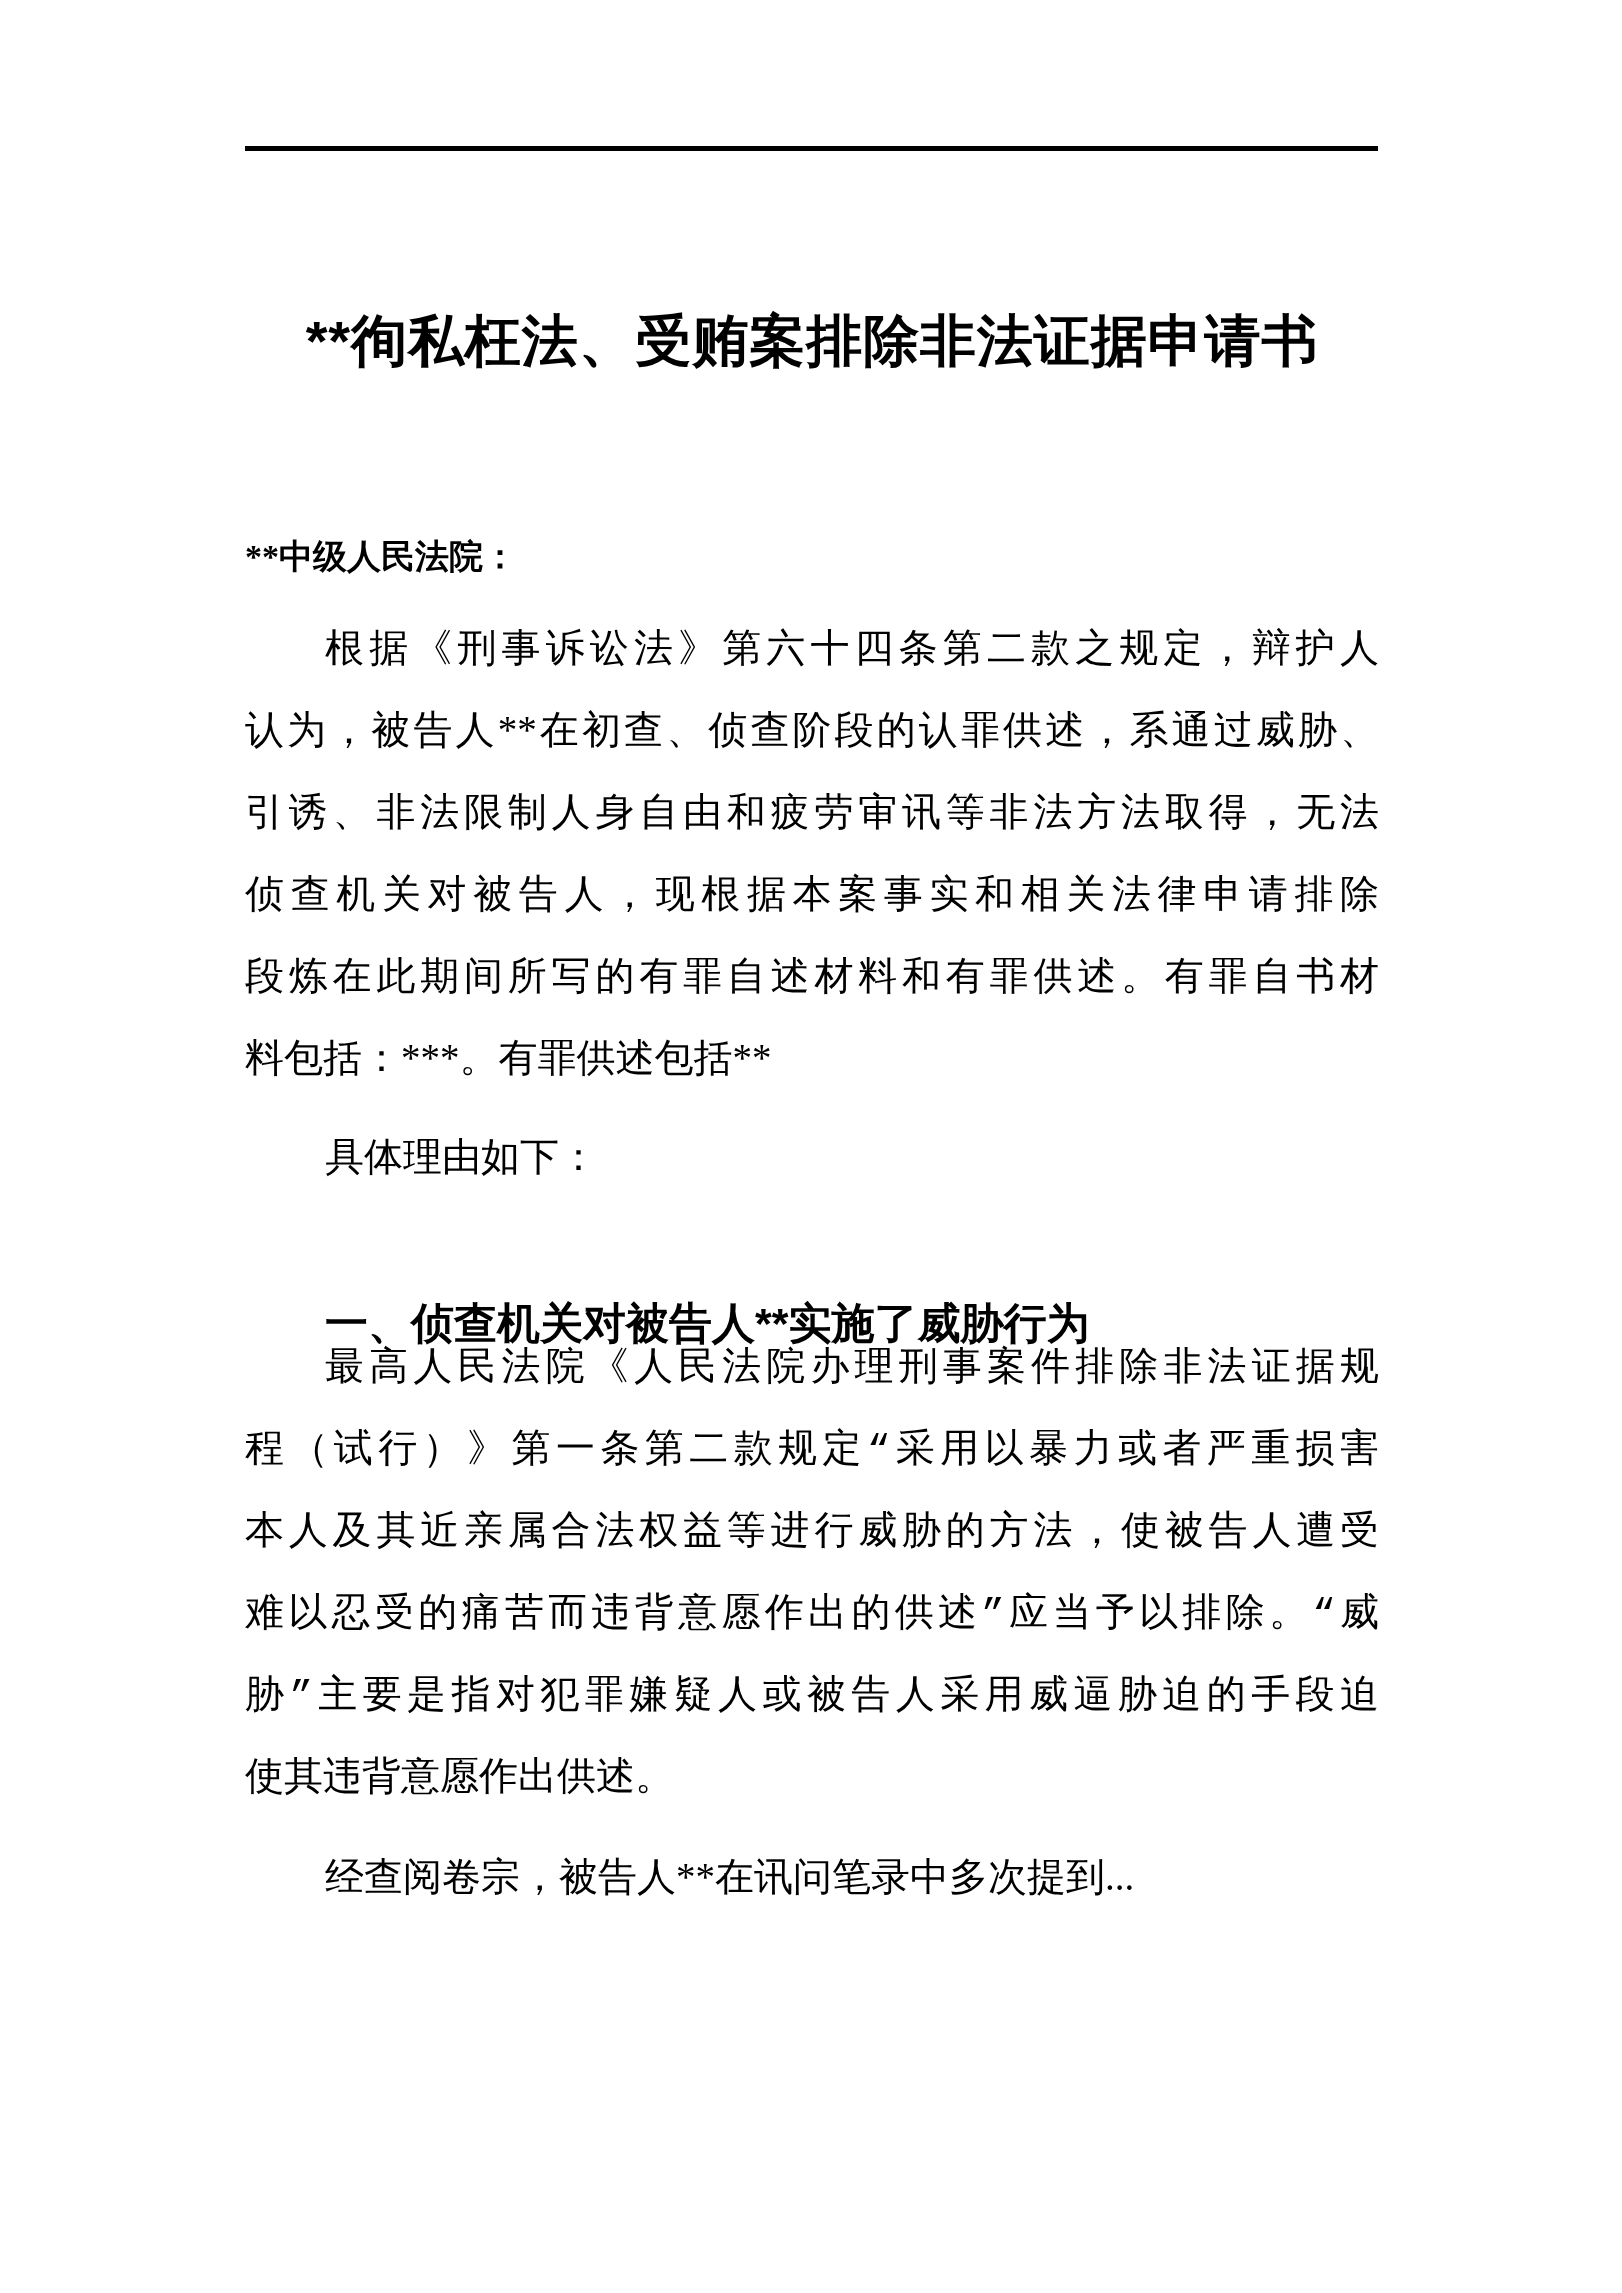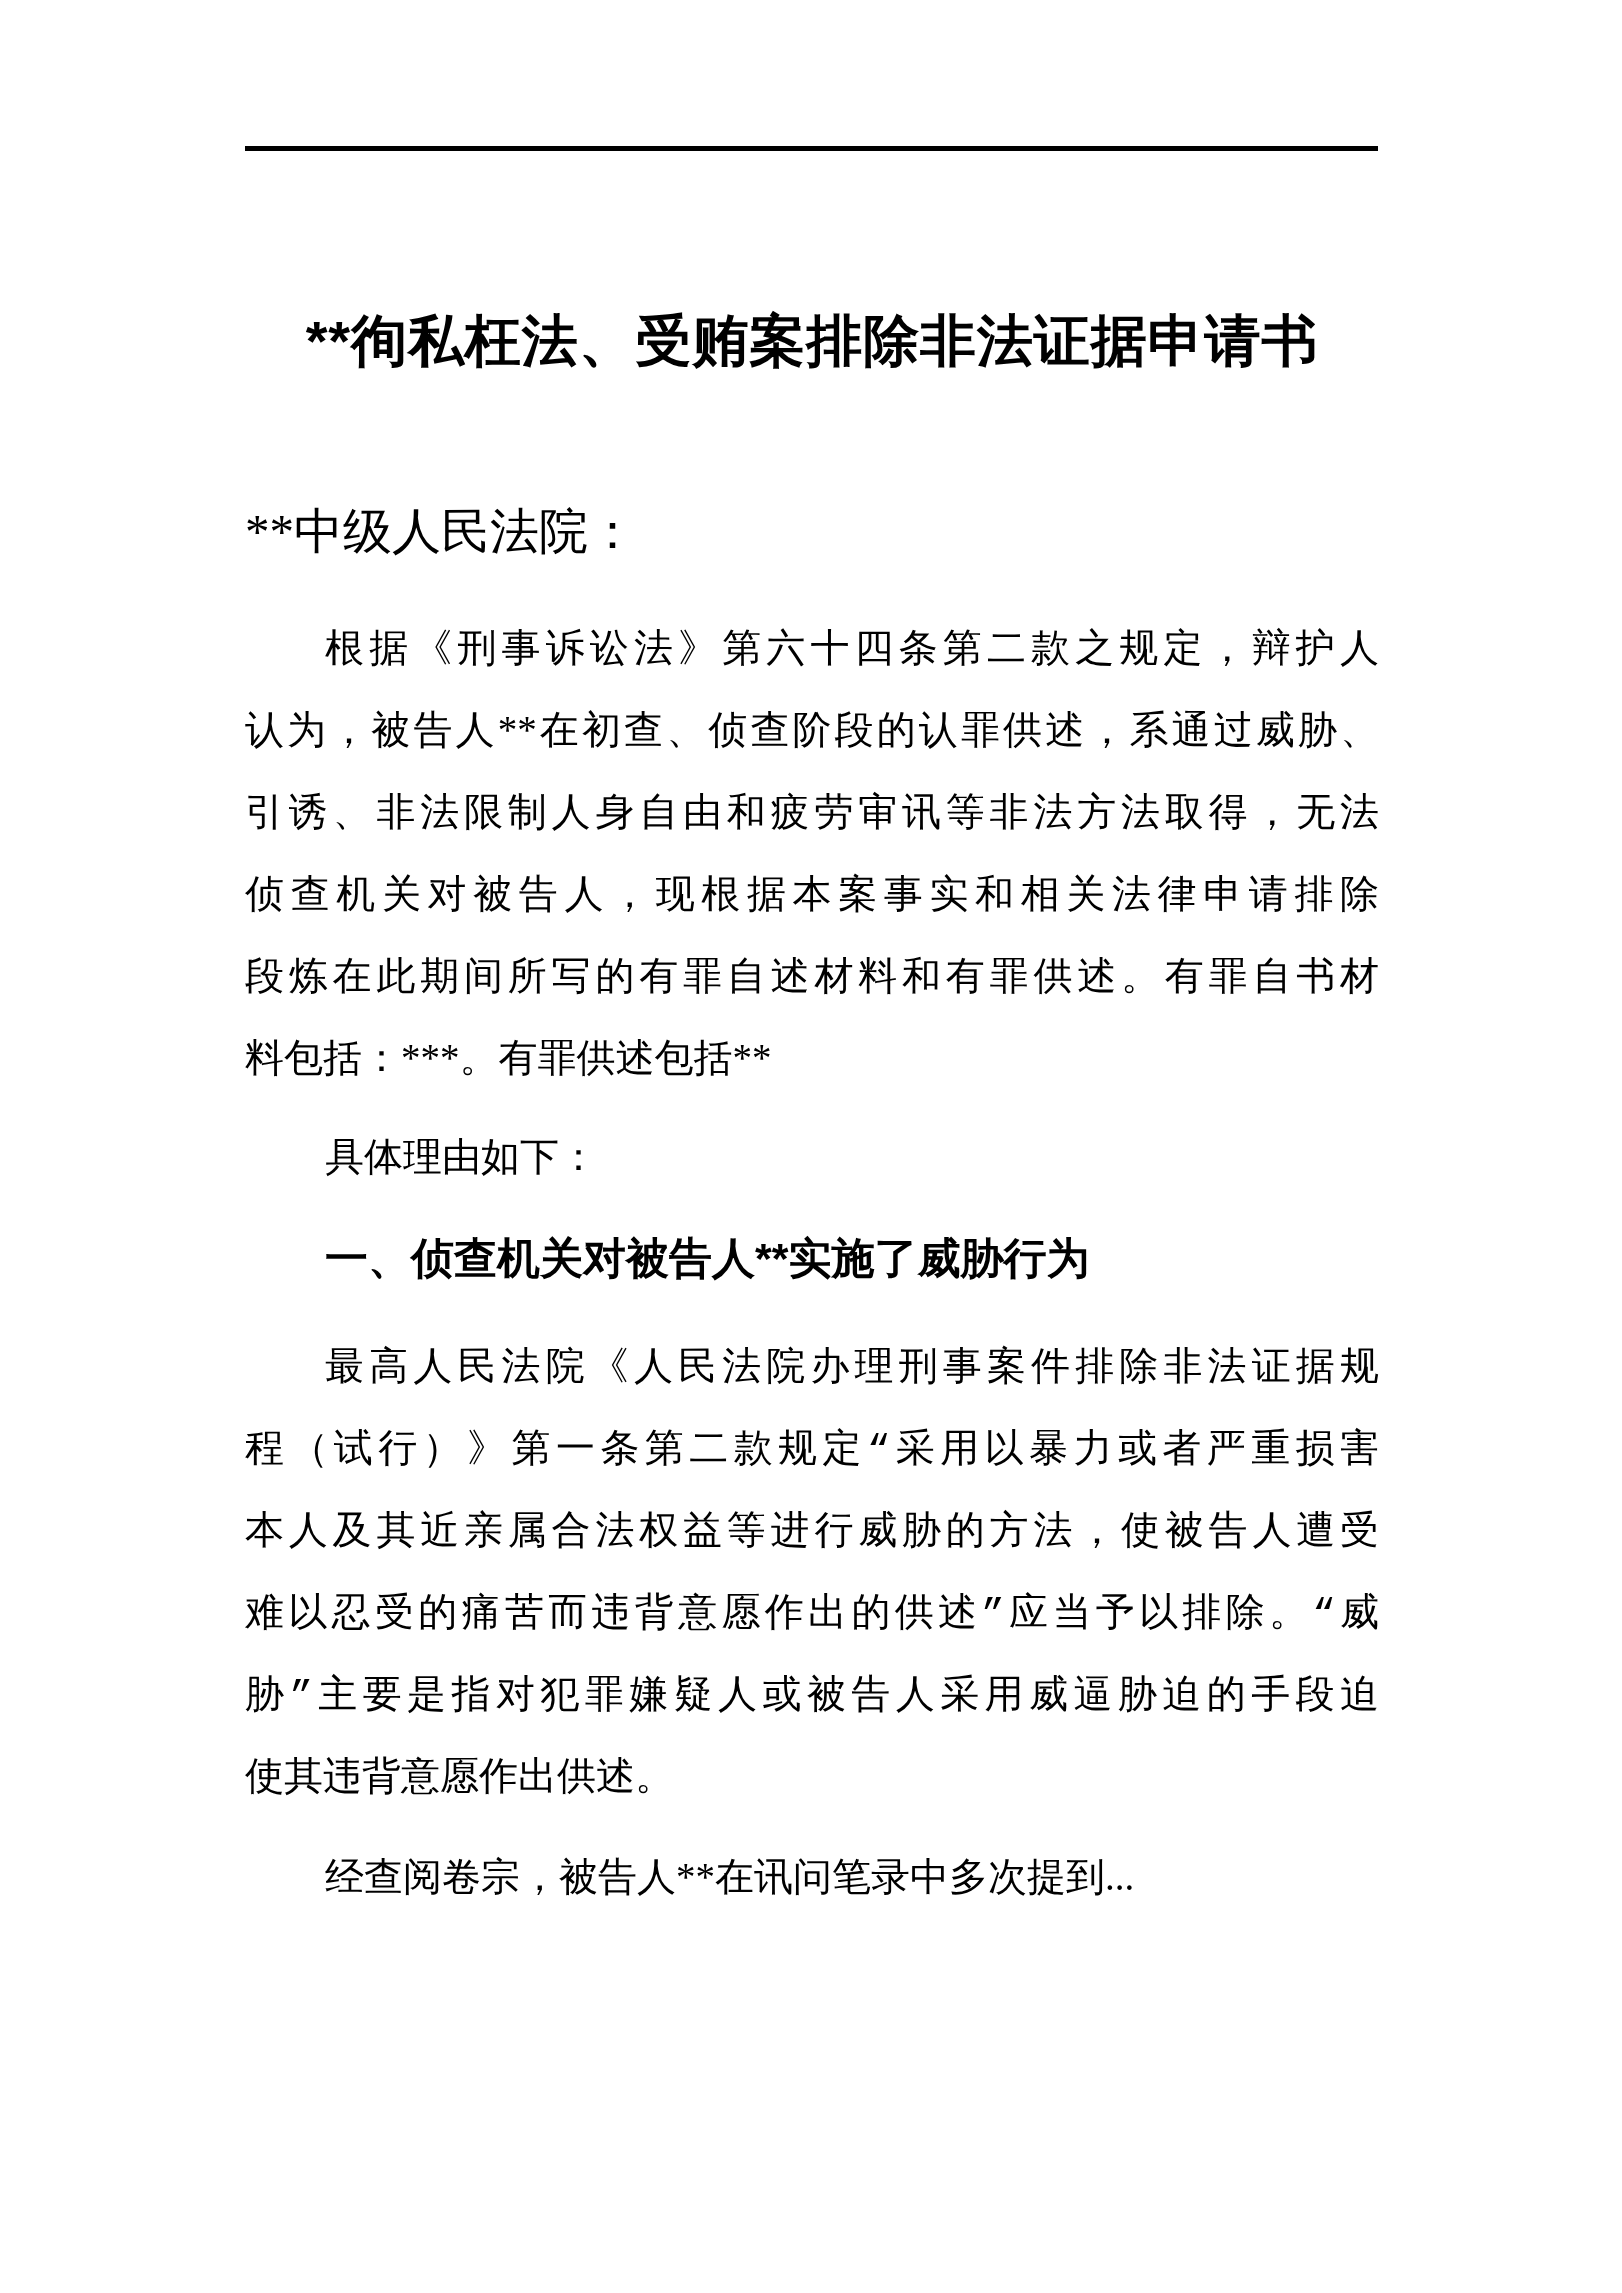--- a/index.html
+++ b/index.html
@@ -34,28 +34,28 @@
     text-align: center;
     letter-spacing: 0.9px;
     white-space: nowrap;
   }
   .block {
     position: absolute;
     left: 245px;
     width: 1134px;
   }
   .addressee {
-    top: 491px;
-    font-weight: 400;
-    font-size: 49px;
+    top: 516px;
+    font-weight: 700;
+    font-size: 34px;
     line-height: 82px;
   }
   .para-1 { top: 607px; }
   .para-intro { top: 1116px; }
-  .heading-1 { top: 1217px; }
+  .heading-1 { top: 1282px; }
   .para-2 { top: 1328px; font-family: Liberation Mono, monospace; }
   .para-3 { top: 1836px; }
   .line {
     font-size: 39px;
     line-height: 82px;
     text-align: justify;
     text-align-last: justify;
     text-justify: inter-character;
     overflow: hidden;
     height: 82px;

